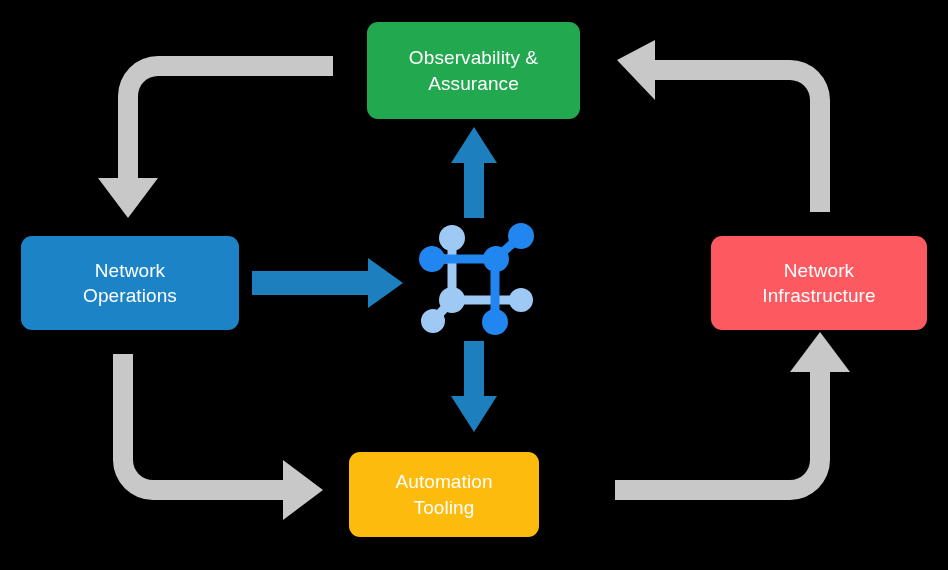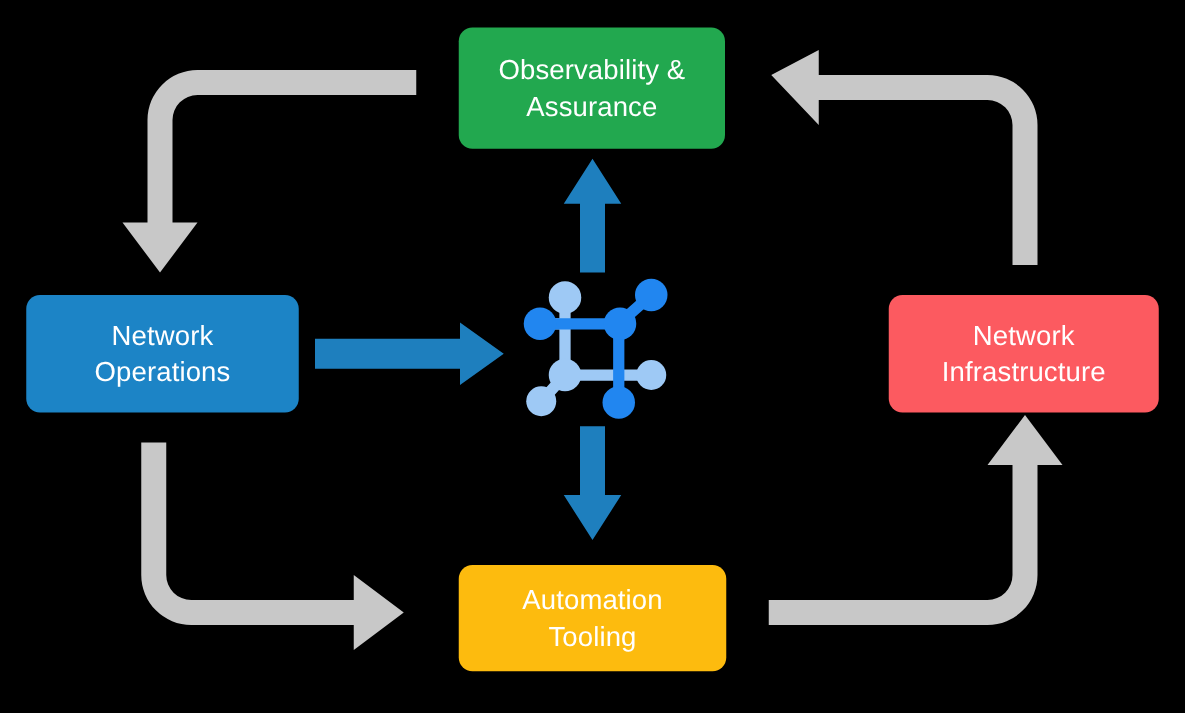--- a/index.html
+++ b/index.html
@@ -21,42 +21,42 @@
     height: 570px;
   }
   .node-box {
     position: absolute;
     border-radius: 11px;
     display: flex;
     align-items: center;
     justify-content: center;
     text-align: center;
     color: #ffffff;
-    font-size: 22px;
+    font-size: 19px;
     line-height: 1.32;
     font-weight: 400;
     letter-spacing: .1px;
     box-sizing: border-box;
     padding: 4px 0;
     white-space: pre-line;
   }
   #box-observability {
     left: 367px; top: 22px; width: 213px; height: 97px;
     background: #22a84f;
   }
   #box-operations {
     left: 21px; top: 236px; width: 218px; height: 94px;
     background: #1c84c6;
   }
   #box-infrastructure {
     left: 711px; top: 236px; width: 216px; height: 94px;
     background: #fc5a60;
   }
   #box-automation {
-    left: 367px; top: 452px; width: 214px; height: 85px;
+    left: 349px; top: 452px; width: 190px; height: 85px;
     background: #fdbb0e;
   }
   svg.layer {
     position: absolute;
     left: 0; top: 0;
     width: 948px;
     height: 570px;
     overflow: visible;
   }
   .arrow-gray { fill: #c8c8c8; }

